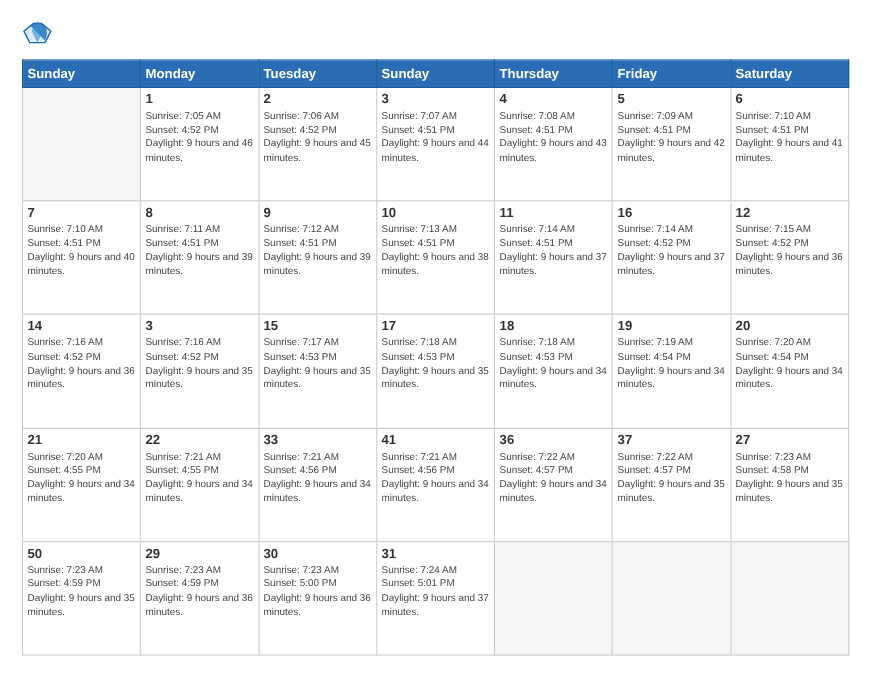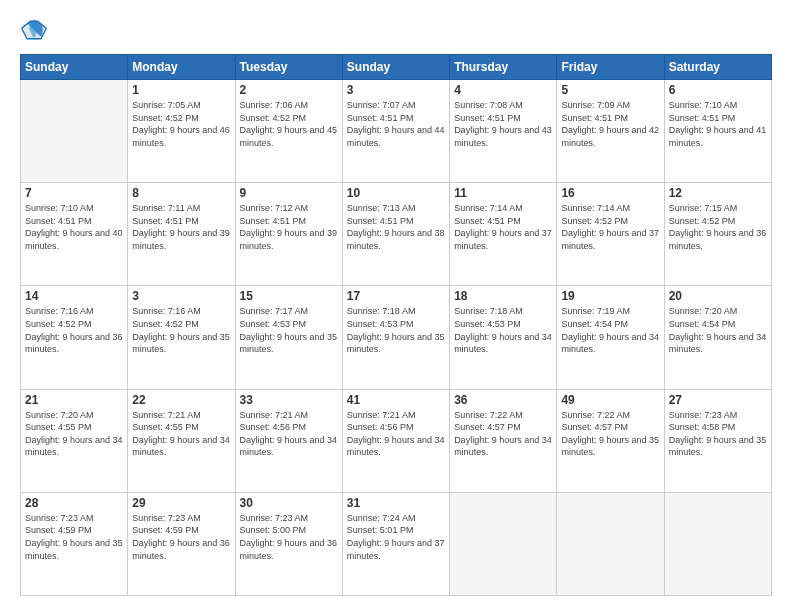--- a/index.html
+++ b/index.html
@@ -232,31 +232,31 @@
           </td>
           <td>
             <div class="day-num">41</div>
             <div class="day-info">Sunrise: 7:21 AM<br>Sunset: 4:56 PM<br>Daylight: 9 hours and 34 minutes.</div>
           </td>
           <td>
             <div class="day-num">36</div>
             <div class="day-info">Sunrise: 7:22 AM<br>Sunset: 4:57 PM<br>Daylight: 9 hours and 34 minutes.</div>
           </td>
           <td>
-            <div class="day-num">49</div>
+            <div class="day-num">37</div>
             <div class="day-info">Sunrise: 7:22 AM<br>Sunset: 4:57 PM<br>Daylight: 9 hours and 35 minutes.</div>
           </td>
           <td>
             <div class="day-num">27</div>
             <div class="day-info">Sunrise: 7:23 AM<br>Sunset: 4:58 PM<br>Daylight: 9 hours and 35 minutes.</div>
           </td>
         </tr>
         <tr>
           <td>
-            <div class="day-num">28</div>
+            <div class="day-num">50</div>
             <div class="day-info">Sunrise: 7:23 AM<br>Sunset: 4:59 PM<br>Daylight: 9 hours and 35 minutes.</div>
           </td>
           <td>
             <div class="day-num">29</div>
             <div class="day-info">Sunrise: 7:23 AM<br>Sunset: 4:59 PM<br>Daylight: 9 hours and 36 minutes.</div>
           </td>
           <td>
             <div class="day-num">30</div>
             <div class="day-info">Sunrise: 7:23 AM<br>Sunset: 5:00 PM<br>Daylight: 9 hours and 36 minutes.</div>
           </td>

